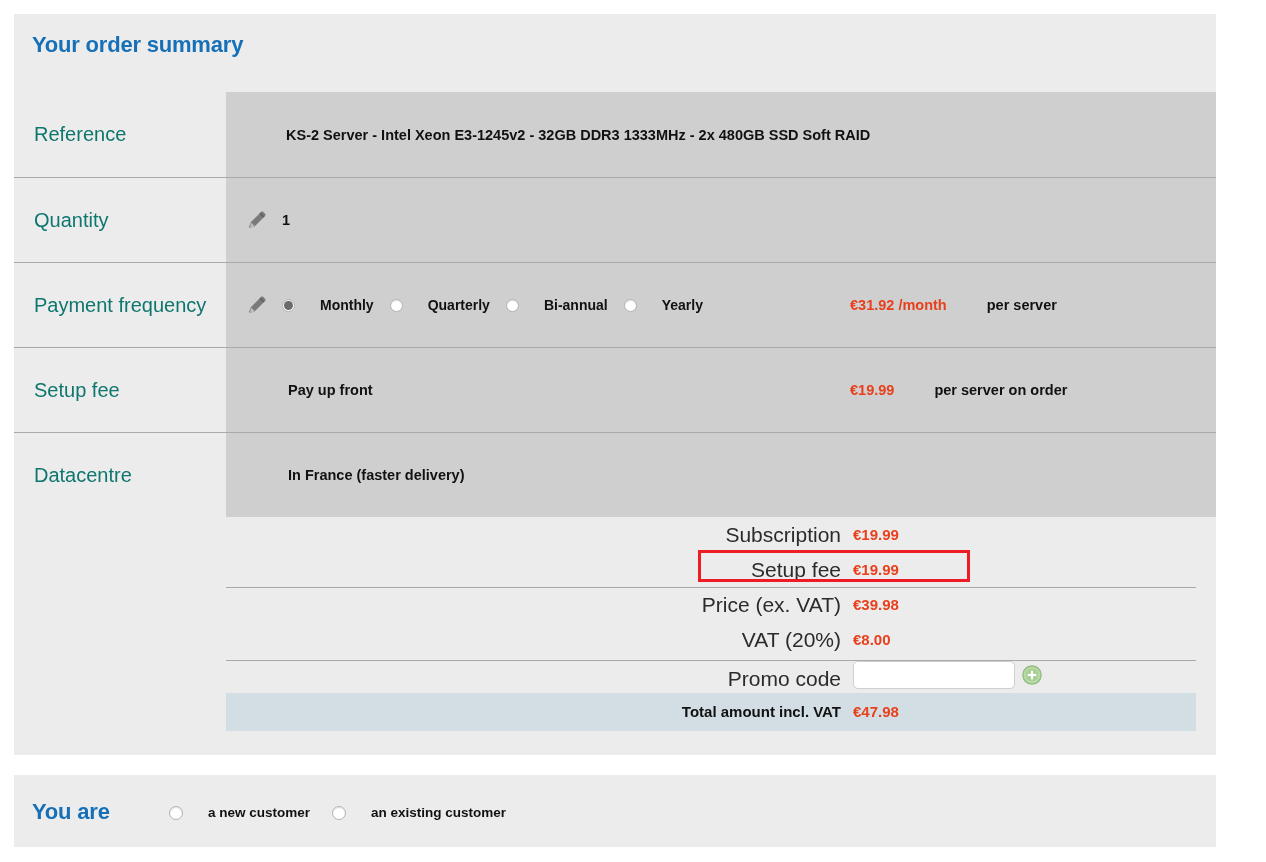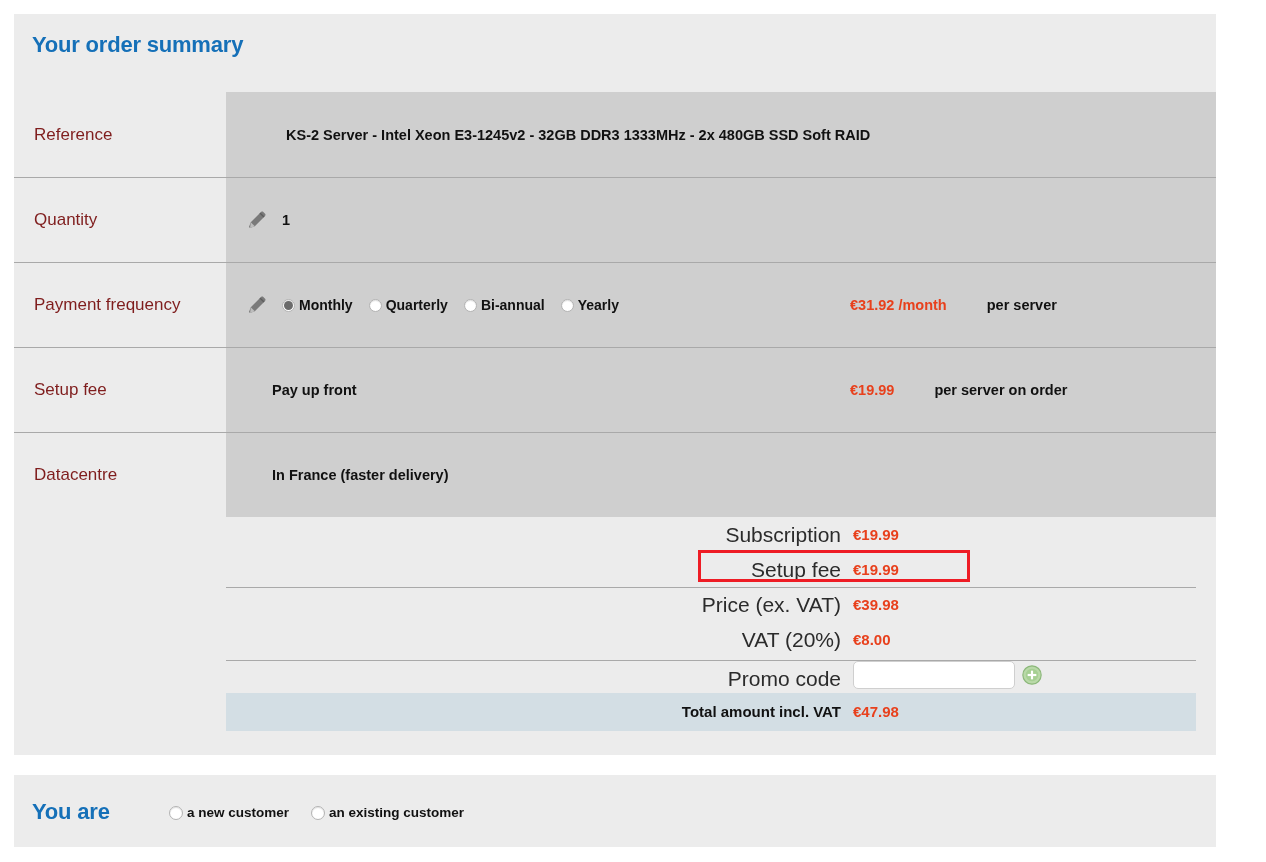--- a/index.html
+++ b/index.html
@@ -63,23 +63,23 @@
   .srow + .srow .svalue {
     border-top: 1px solid #a9a9a9;
   }
   .slabel {
     width: 212px;
     flex: 0 0 212px;
     display: flex;
     align-items: center;
     padding-left: 20px;
     box-sizing: border-box;
-    font-size: 17px;
+    font-size: 20px;
     font-weight: normal;
-    color: #7f1d1d;
+    color: #0f766e;
     background: #ececec;
   }
   .svalue {
     flex: 1 1 auto;
     display: flex;
     align-items: center;
     background: #cfcfcf;
     box-sizing: border-box;
     padding-right: 18px;
     position: relative;
@@ -90,42 +90,42 @@
     align-items: center;
   }
 
   .cell-text {
     font-size: 14.5px;
     font-weight: bold;
     color: #111111;
     white-space: nowrap;
   }
   .ref-text { margin-left: 60px; }
-  .plain-text { margin-left: 46px; }
+  .plain-text { margin-left: 62px; }
 
   
   .pencil {
     width: 22px;
     height: 22px;
     margin-left: 20px;
     margin-right: 14px;
     flex: 0 0 22px;
     display: block;
   }
 
   
   .radio-group {
     display: flex;
     align-items: center;
     gap: 16px;
   }
   .radio-opt {
     display: flex;
     align-items: center;
-    gap: 4px;
+    gap: 25px;
     white-space: nowrap;
   }
   .radio {
     width: 13px;
     height: 13px;
     border-radius: 50%;
     background: #ffffff;
     border: 1px solid #b3b3b3;
     box-sizing: border-box;
     flex: 0 0 13px;

